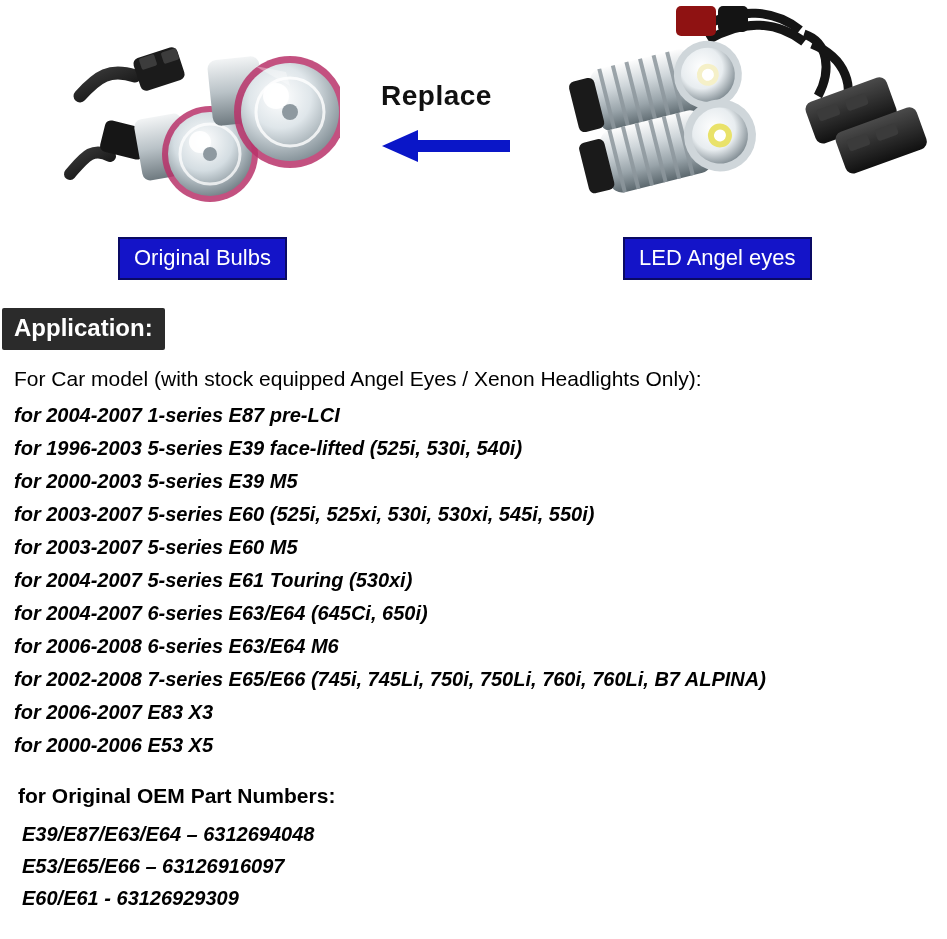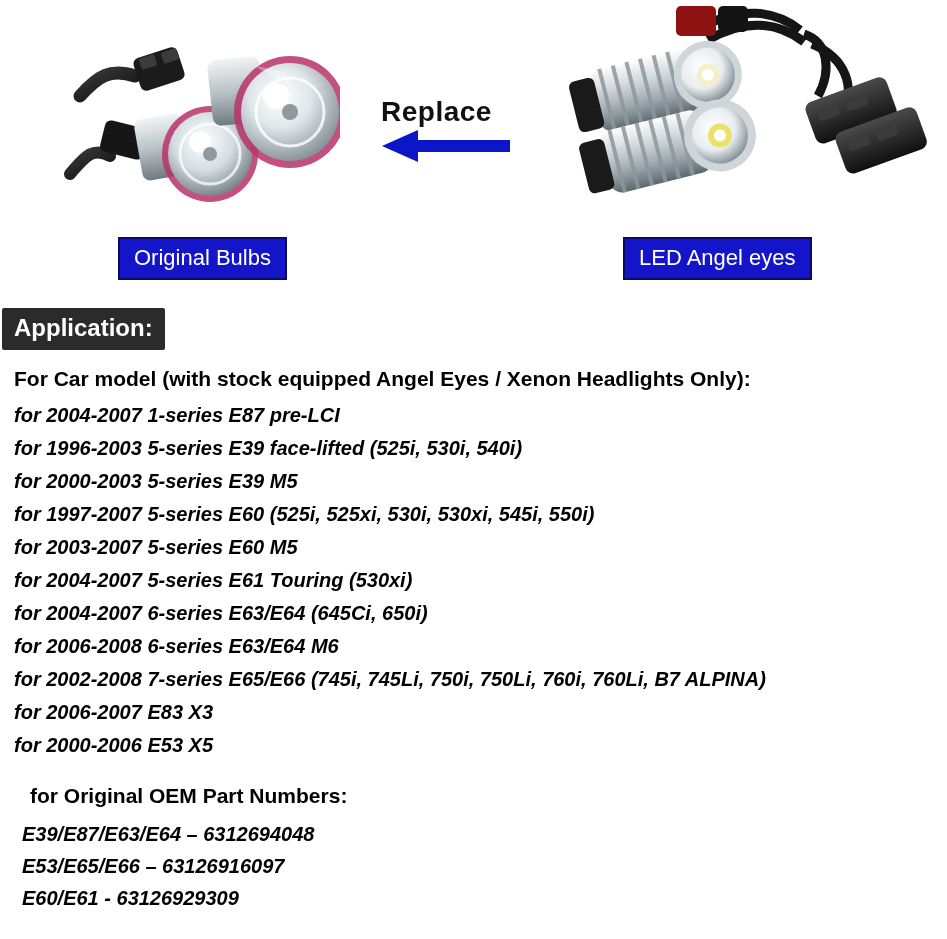--- a/index.html
+++ b/index.html
@@ -57,21 +57,20 @@
 
   
   .replace-text {
     position: absolute;
     left: 381px;
     top: 80px;
     font-size: 28px;
     font-weight: bold;
     letter-spacing: .5px;
     color: #111;
-    margin-top: 16px;
   }
   .arrow-wrap {
     position: absolute;
     left: 378px;
     top: 126px;
     width: 140px;
     height: 40px;
   }
 
   
@@ -89,41 +88,41 @@
 
   .body-text {
     position: absolute;
     left: 14px;
     top: 365px;
     width: 920px;
   }
 
   .lead {
     font-size: 21px;
-    font-weight: bold;
+    font-weight: normal;
     margin: 0 0 6px 0;
     line-height: 1.35;
   }
   ul.models {
     list-style: none;
     margin: 0;
     padding: 0;
   }
   ul.models li {
     font-size: 20px;
     font-style: italic;
     font-weight: bold;
     line-height: 33px;
     white-space: nowrap;
   }
 
   .oem-title {
     font-size: 21px;
     font-weight: bold;
-    margin: 22px 0 10px 16px;
+    margin: 22px 0 10px 4px;
   }
   ul.oem {
     list-style: none;
     margin: 8px;
     padding: 0;
   }
   ul.oem li {
     font-size: 20px;
     font-style: italic;
     font-weight: bold;
@@ -275,21 +274,21 @@
 
 <div class="app-heading">Application:</div>
 
 <div class="body-text">
   <p class="lead">For Car model (with stock equipped Angel Eyes / Xenon Headlights Only):</p>
 
   <ul class="models">
     <li>for 2004-2007 1-series E87 pre-LCI</li>
     <li>for 1996-2003 5-series E39 face-lifted (525i, 530i, 540i)</li>
     <li>for 2000-2003 5-series E39 M5</li>
-    <li>for 1997-2007 5-series E60 (525i, 525xi, 530i, 530xi, 545i, 550i)</li>
+    <li>for 2003-2007 5-series E60 (525i, 525xi, 530i, 530xi, 545i, 550i)</li>
     <li>for 2003-2007 5-series E60 M5</li>
     <li>for 2004-2007 5-series E61 Touring (530xi)</li>
     <li>for 2004-2007 6-series E63/E64 (645Ci, 650i)</li>
     <li>for 2006-2008 6-series E63/E64 M6</li>
     <li>for 2002-2008 7-series E65/E66 (745i, 745Li, 750i, 750Li, 760i, 760Li, B7 ALPINA)</li>
     <li>for 2006-2007 E83 X3</li>
     <li>for 2000-2006 E53 X5</li>
   </ul>
 
   <p class="oem-title">for Original OEM Part Numbers:</p>

